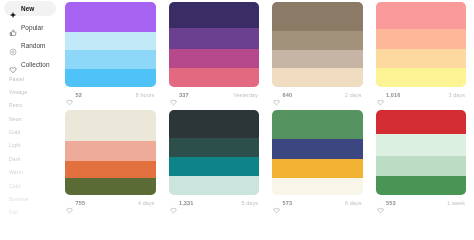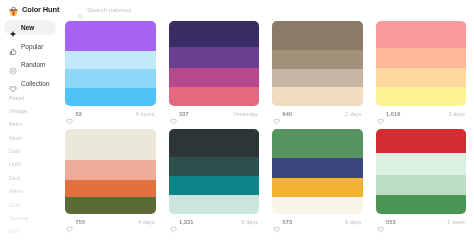--- a/index.html
+++ b/index.html
@@ -111,45 +111,20 @@
   }
   .timestamp {
     font-size: 5.4px; color: #c0c0c0; letter-spacing:.1px; white-space: nowrap;
   }
 </style>
 </head>
 <body>
 
 <div id="app">
 
-  <div class="header">
-
-    <div class="brand">
-      <span class="logo-mark">
-        <svg viewBox="0 0 24 24" width="11" height="11" xmlns="http://www.w3.org/2000/svg">
-          <path d="M4 7 h16 v3 l-2 9 H6 L4 10 Z" fill="#f7c948"></path>
-          <path d="M4 7 h16 v3 H4 Z" fill="#f4b324"></path>
-          <path d="M9.5 10 h5 l-0.8 9 h-3.4 Z" fill="#e8413a"></path>
-          <rect x="3.2" y="5.4" width="17.6" height="2.2" rx="0.9" fill="#2e2b28"></rect>
-          <path d="M8.5 5.4 V3.6 a3.5 3.5 0 0 1 7 0 V5.4" fill="none" stroke="#2e2b28" stroke-width="1.5"></path>
-        </svg>
-      </span>
-      <span class="brand-name">Color Hunt</span>
-    </div>
-
-    <div class="search-wrap">
-      <span class="search-icon">
-        <svg viewBox="0 0 24 24" width="7" height="7" xmlns="http://www.w3.org/2000/svg">
-          <circle cx="10.5" cy="10.5" r="6.5" fill="none" stroke="#9b9b9b" stroke-width="2.6"></circle>
-          <line x1="15.4" y1="15.4" x2="21" y2="21" stroke="#9b9b9b" stroke-width="2.6" stroke-linecap="round"></line>
-        </svg>
-      </span>
-      <input class="search-input" type="text" placeholder="Search palettes" style="">
-    </div>
-  </div>
 
   <div class="body">
 
     <div class="sidebar">
 
       <div class="nav-item active">
         <span class="nav-icon">
           <svg viewBox="0 0 24 24" width="8" height="8" xmlns="http://www.w3.org/2000/svg">
             <path d="M12 2.5 L14.2 8 a6 6 0 0 0 1.8 1.8 L21.5 12 L16 14.2 a6 6 0 0 0-1.8 1.8 L12 21.5 L9.8 16 a6 6 0 0 0-1.8-1.8 L2.5 12 L8 9.8 A6 6 0 0 0 9.8 8 Z" fill="#1a1a1a"></path>
           </svg>

